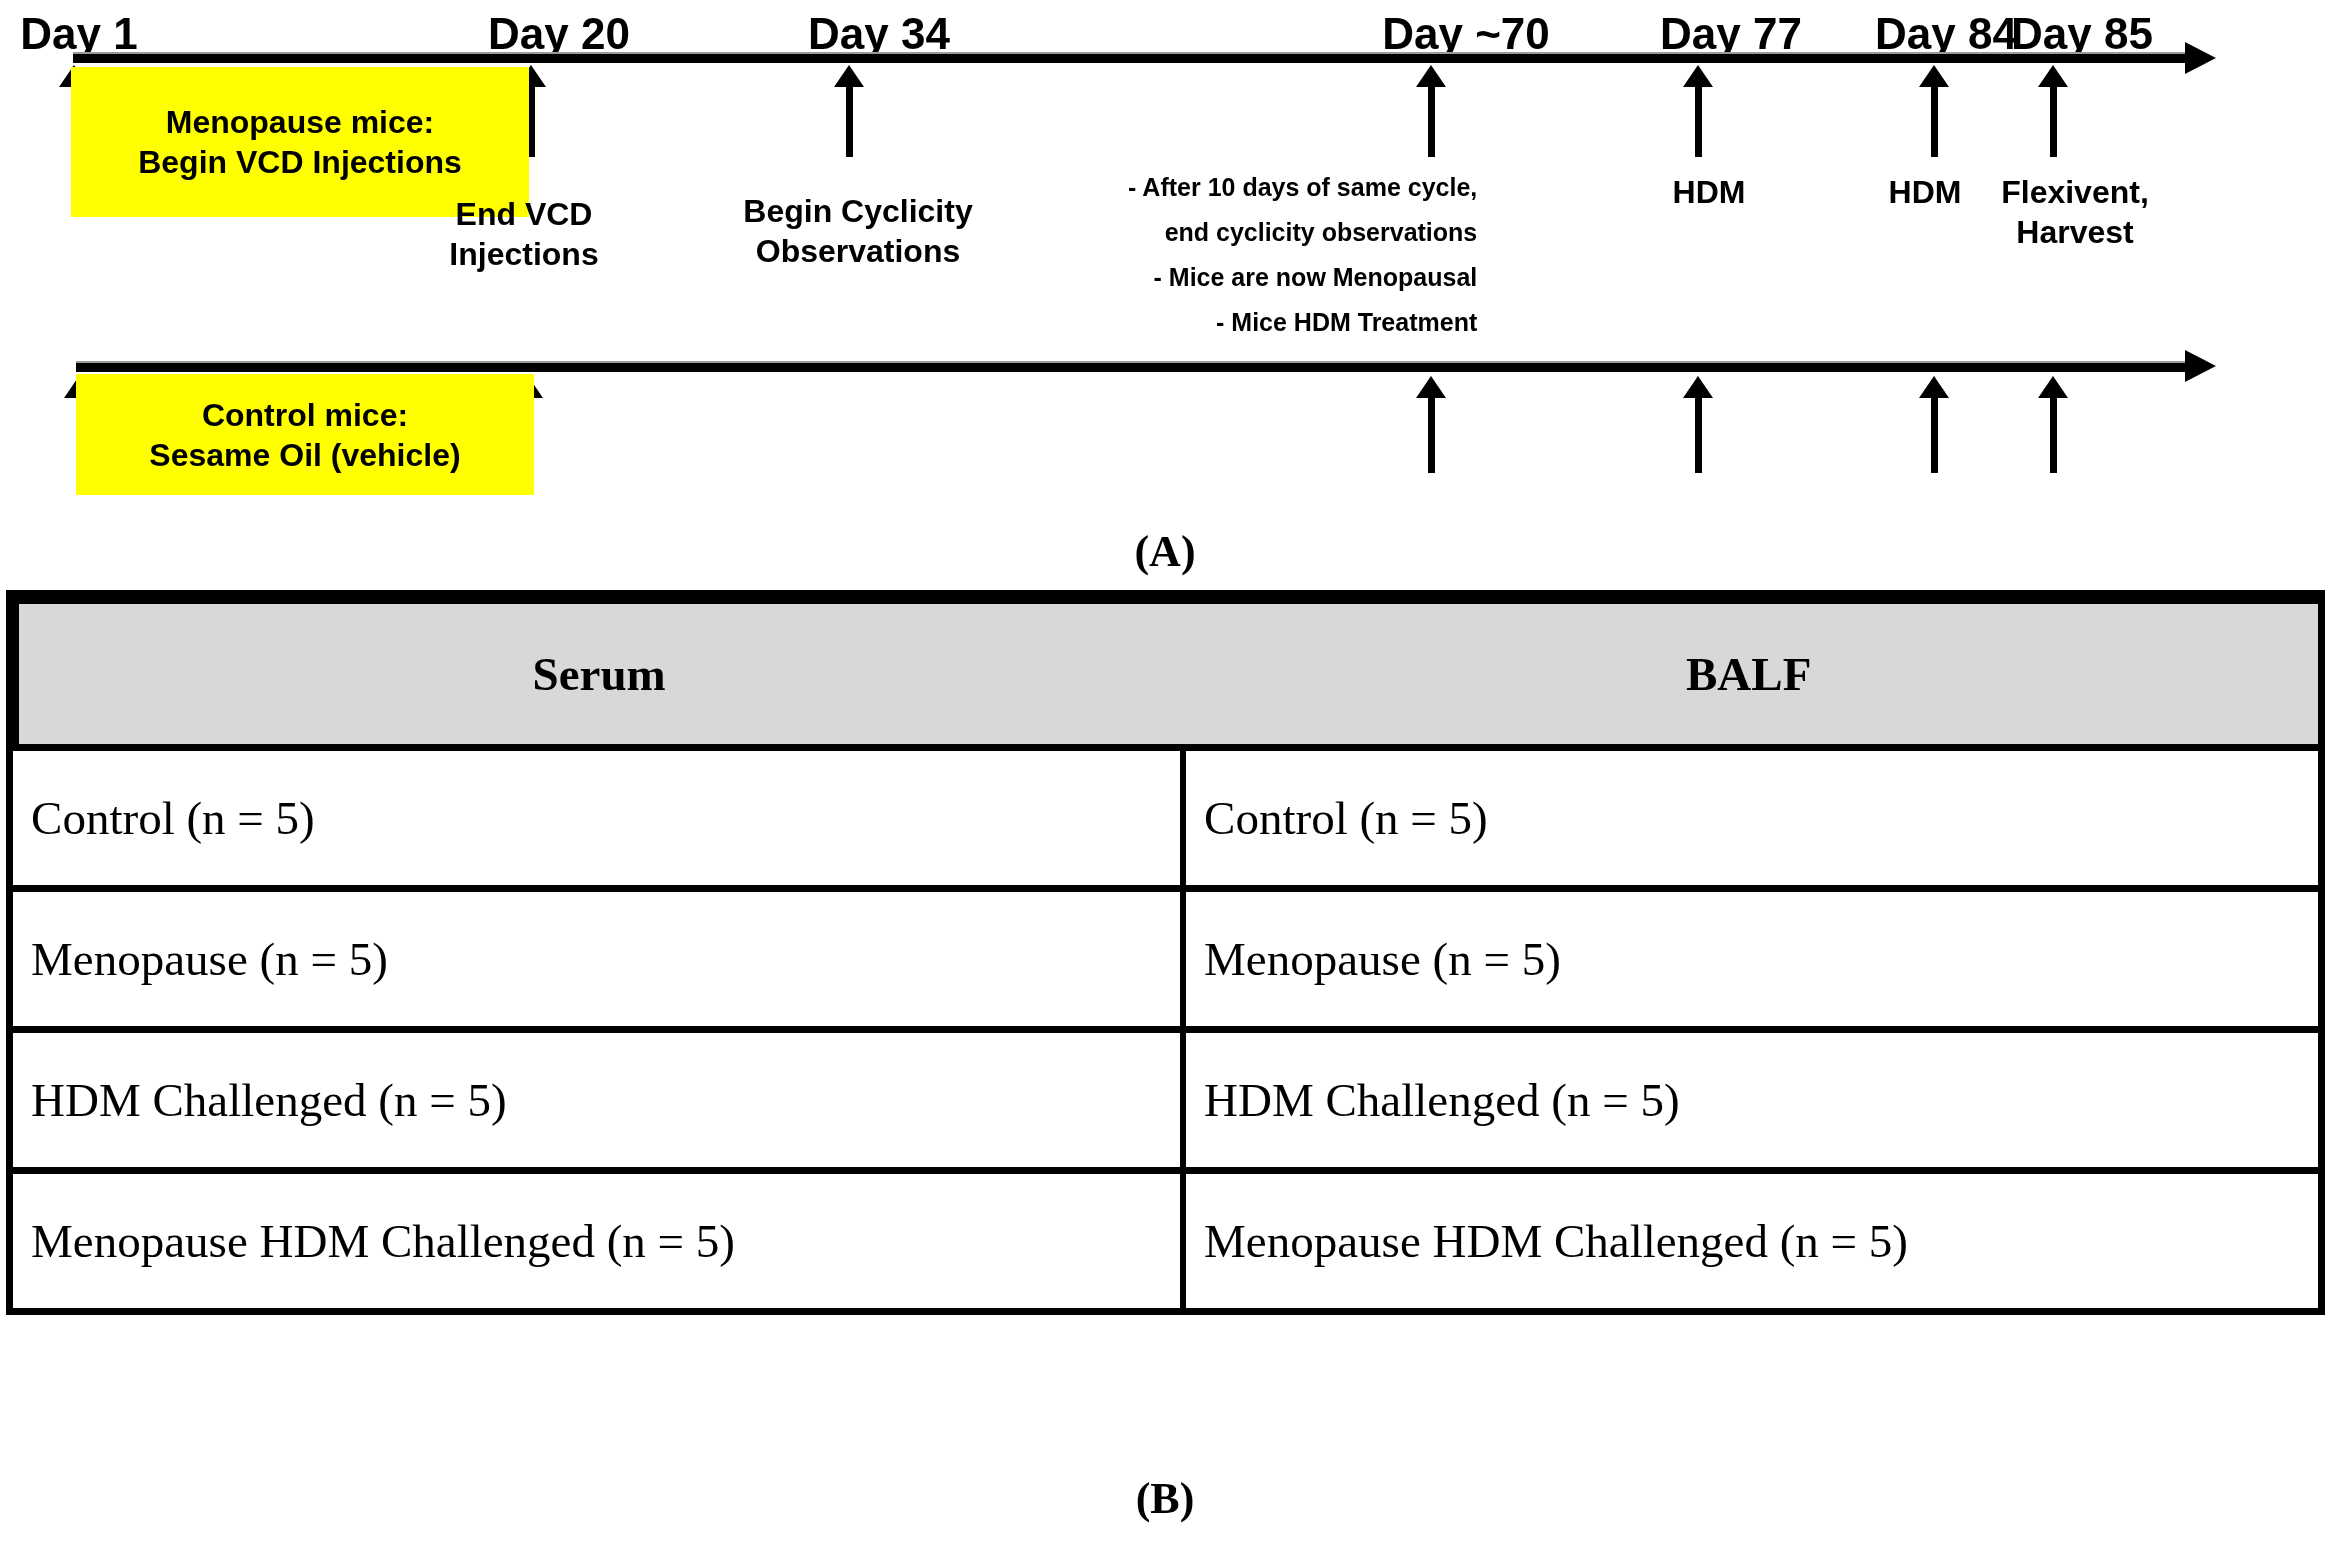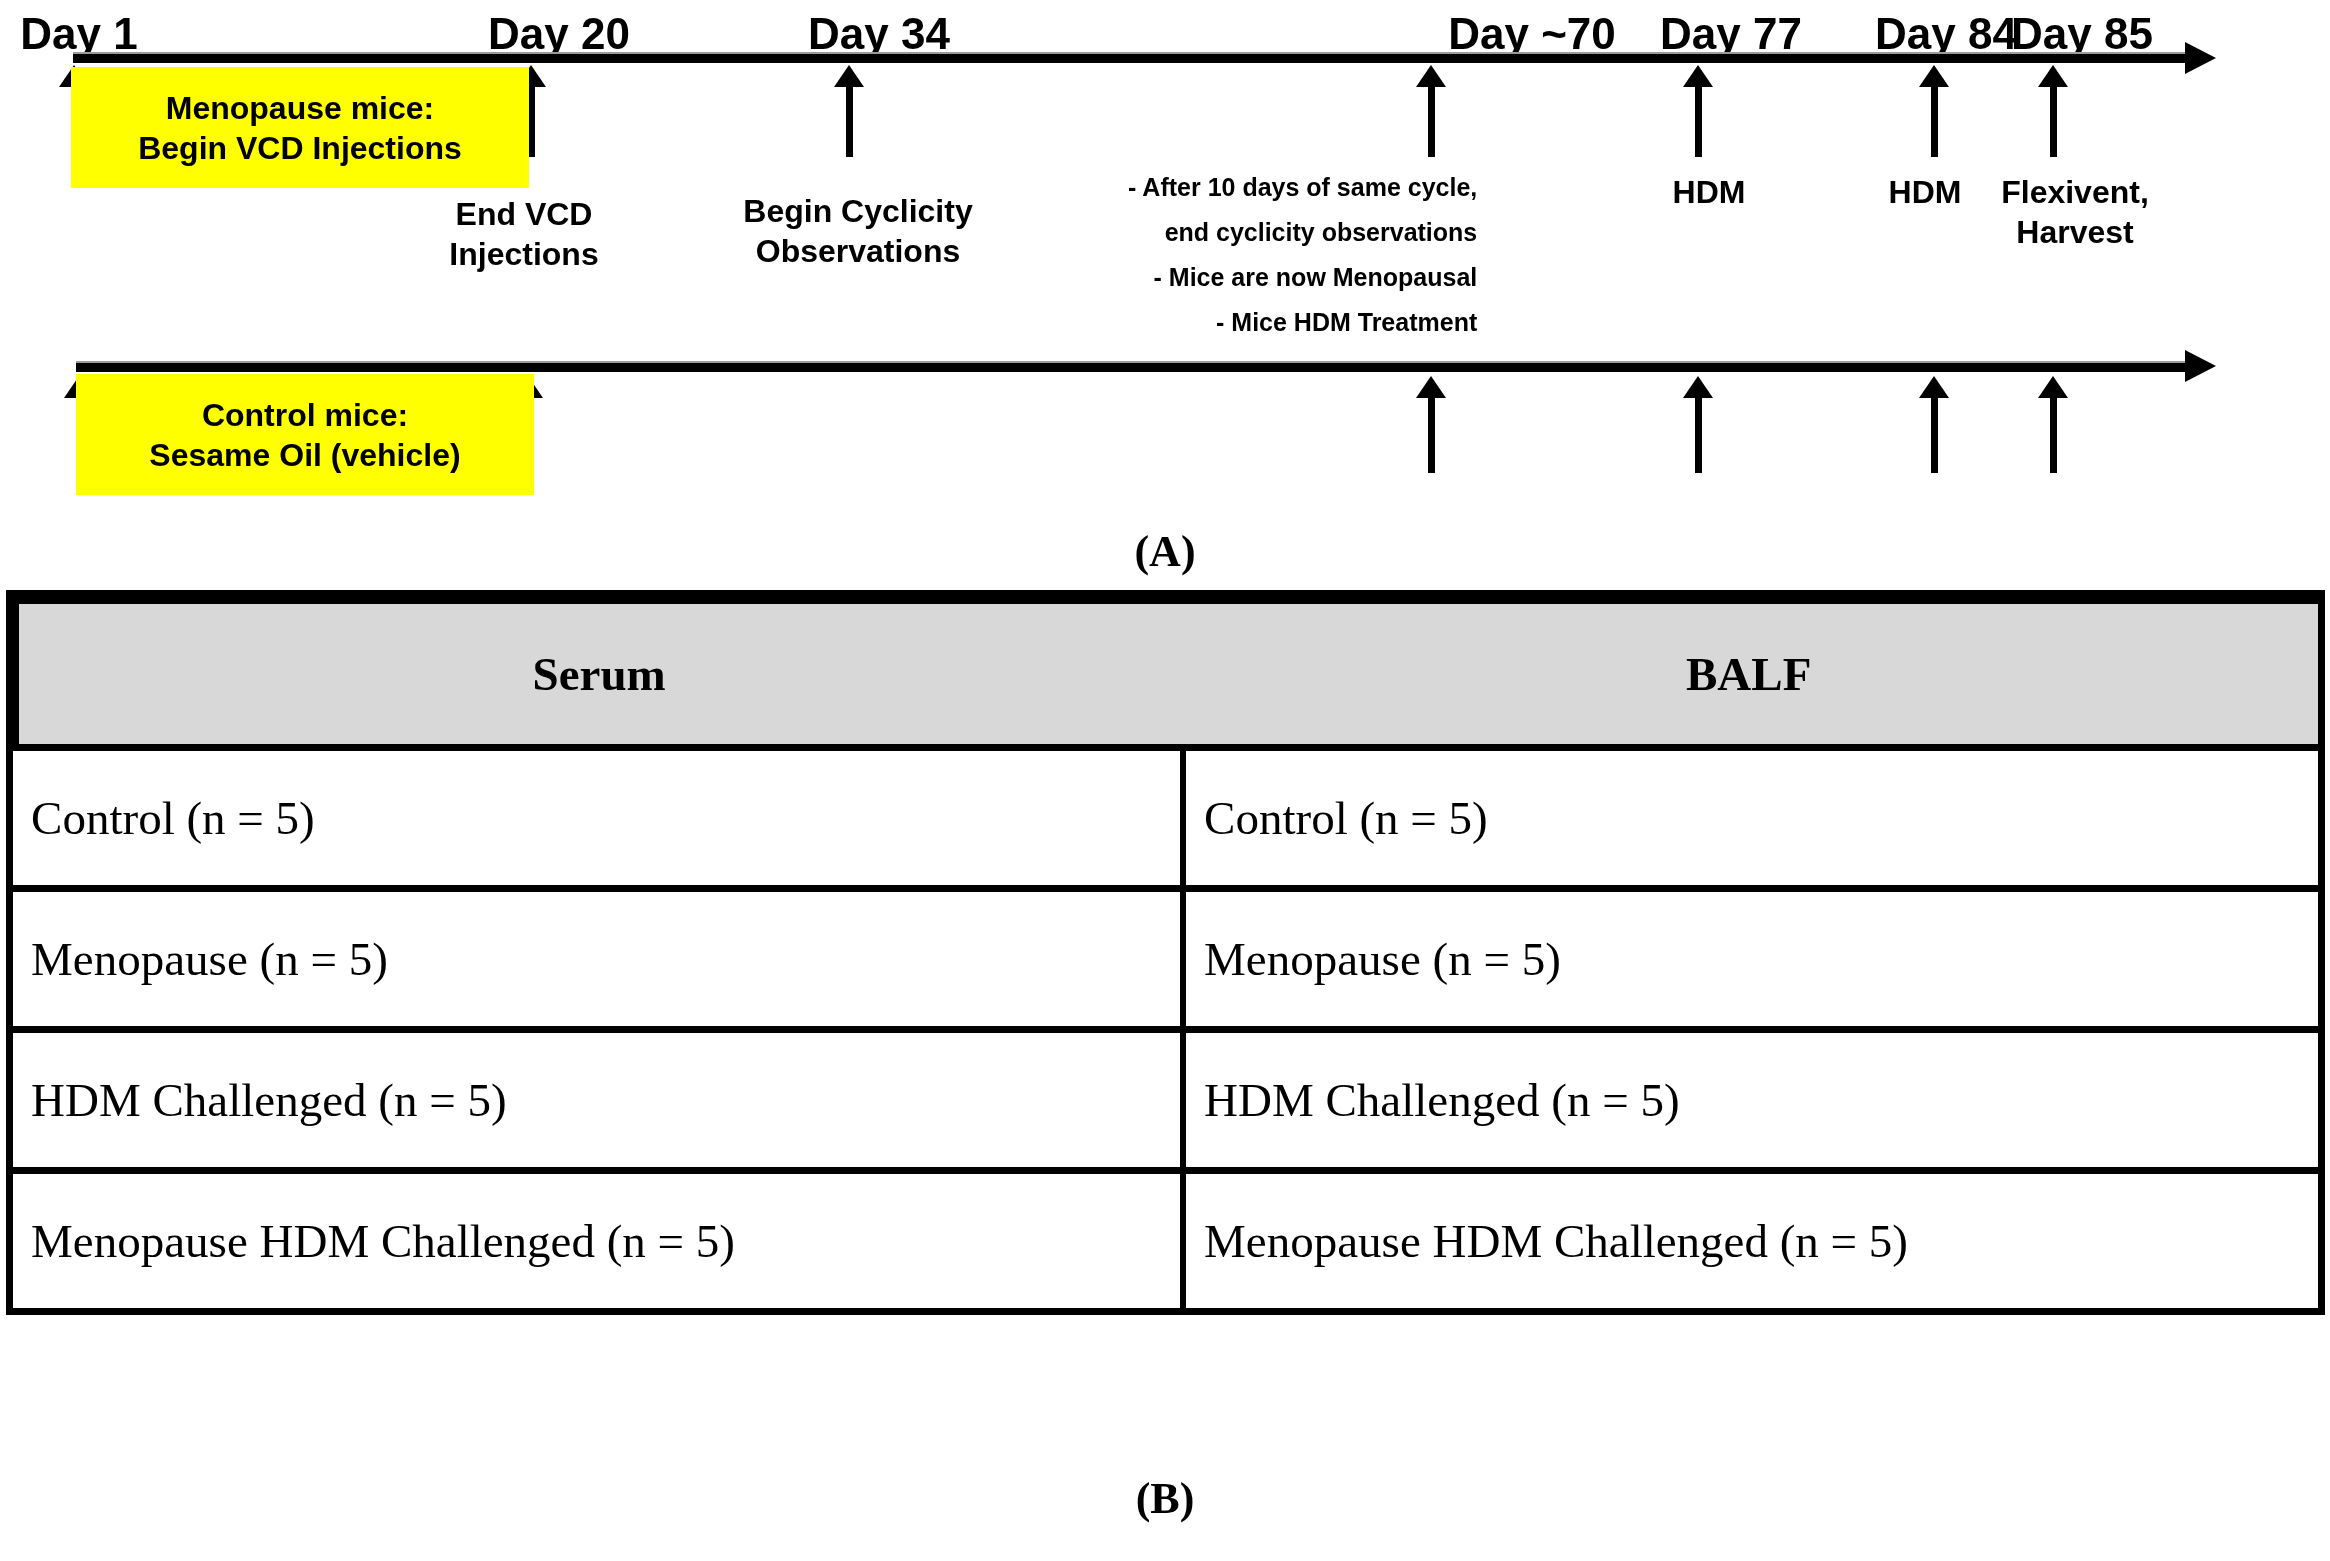--- a/index.html
+++ b/index.html
@@ -41,21 +41,21 @@
 </head>
 <body>
 
 <div class="canvas">
 
   <section>
 
     <div class="abs day-label" style="left:79px;top:8.5px;">Day 1</div>
     <div class="abs day-label" style="left:559px;top:8.5px;">Day 20</div>
     <div class="abs day-label" style="left:879px;top:8.5px;">Day 34</div>
-    <div class="abs day-label" style="left:1532px;top:8.5px;">Day ~70</div>
+    <div class="abs day-label" style="left:1466px;top:8.5px;">Day ~70</div>
     <div class="abs day-label" style="left:1731px;top:8.5px;">Day 77</div>
     <div class="abs day-label" style="left:1946px;top:8.5px;">Day 84</div>
     <div class="abs day-label" style="left:2082px;top:8.5px;">Day 85</div>
 
     <div class="abs hline" style="left:73px;top:52px;width:2114px;"></div>
     <div class="abs rhead" style="left:2185px;top:42px;"></div>
 
     <div class="abs ua" style="left:59px;top:65px;height:92px;">
         <span class="head"></span>
         <span class="stem"></span>
@@ -78,21 +78,21 @@
       </div>
     <div class="abs ua" style="left:1919px;top:65px;height:92px;">
         <span class="head"></span>
         <span class="stem"></span>
       </div>
     <div class="abs ua" style="left:2038px;top:65px;height:92px;">
         <span class="head"></span>
         <span class="stem"></span>
       </div>
 
-    <div class="abs ybox" style="left:71px;top:67px;width:458px;height:121px;">
+    <div class="abs ybox" style="left:71px;top:67px;width:458px;height:150px;">
       <div>Menopause mice:</div>
       <div>Begin VCD Injections</div>
     </div>
 
     <div class="abs note" style="left:524px;top:194px;">
       <div>End VCD</div>
       <div>Injections</div>
     </div>
 
     <div class="abs note" style="left:858px;top:191px;">

